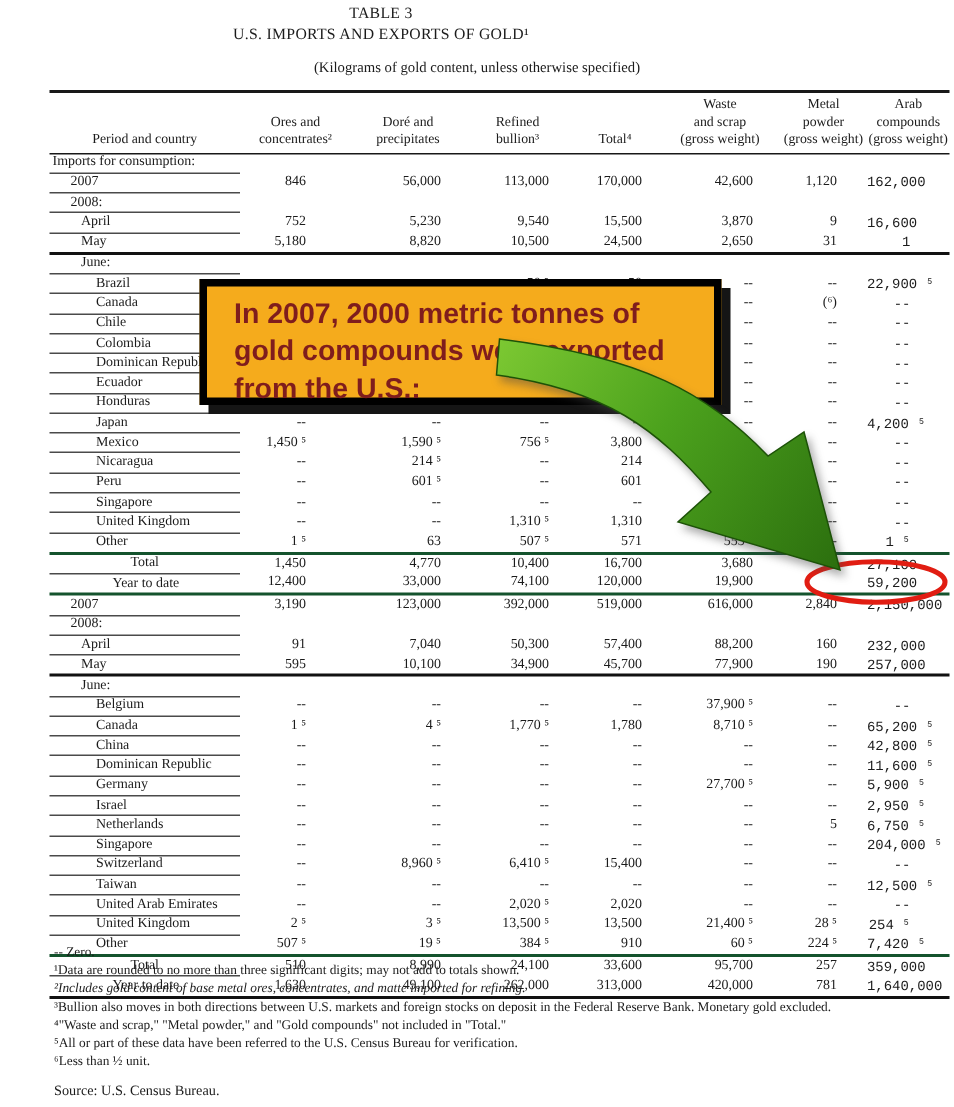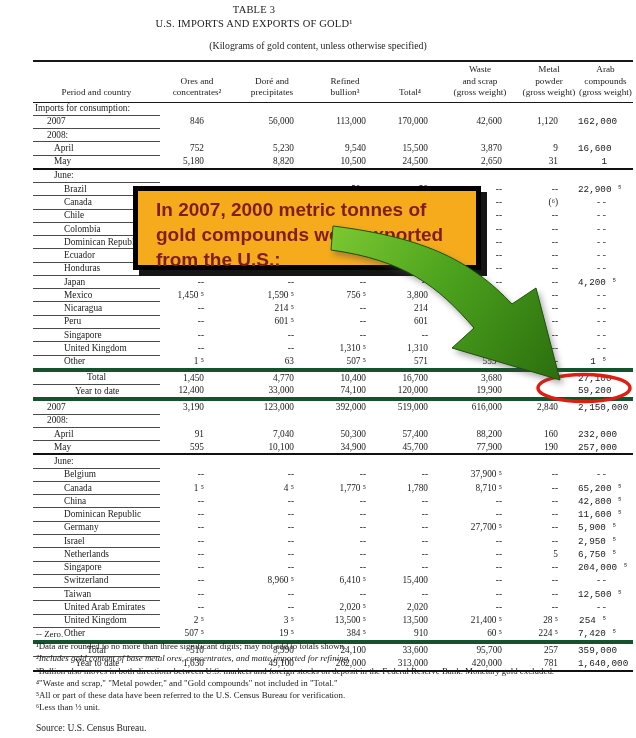--- a/index.html
+++ b/index.html
@@ -16,21 +16,21 @@
            line-height:11.5px;padding:2px 0 3px 0;border-bottom:1.3px solid #181818;}
   tbody td{height:12.28px;line-height:11px;font-size:9.3px;padding:0;vertical-align:middle;}
   td.lbl{border-bottom:1px solid #4a4a4a;white-space:nowrap;}
   td.num{text-align:right;white-space:nowrap;}
   .ind0{padding-left:2px;}  .ind1{padding-left:14px;} .ind2{padding-left:21px;}
   .ind3{padding-left:31px;} .ind4{padding-left:42px;} .ind5{padding-left:54px;}
   td.c1{padding-right:30px;} td.c2{padding-right:16px;} td.c3{padding-right:14px;text-align:right;}
   td.c4{padding-right:12px;} td.c5{padding-right:18px;} td.c6{padding-right:20px;}
   td.c7{padding-right:26px;font-family:Liberation Mono, monospace;}
   tr.r-thick td{border-bottom:2px solid #111;}
-  tr.r-line  td{border-bottom:4px solid #14532d;}
+  tr.r-line  td{border-bottom:2px solid #14532d;}
   tr.r-end   td{border-bottom:2px solid #111;}
   .footnotes{position:absolute;left:36px;top:628px;width:590px;font-size:8.9px;line-height:12.2px;}
   .fn{white-space:nowrap;}
   .fn.it{font-style:italic;}
   .source{margin-top:9px;font-size:9.5px;}
   .callout{position:absolute;left:133px;top:186px;width:320px;height:68px;background:#F5AB1C;
            border:5px solid #000;box-shadow:6px 6px 0 #151515;z-index:5;
            font-family:"Liberation Sans","DejaVu Sans",sans-serif;font-weight:bold;
            font-size:19px;line-height:25px;color:#7f1d1d;padding:6px 0 0 18px;}
   svg.overlay{position:absolute;left:0;top:0;width:636px;height:738px;z-index:10;pointer-events:none;}

